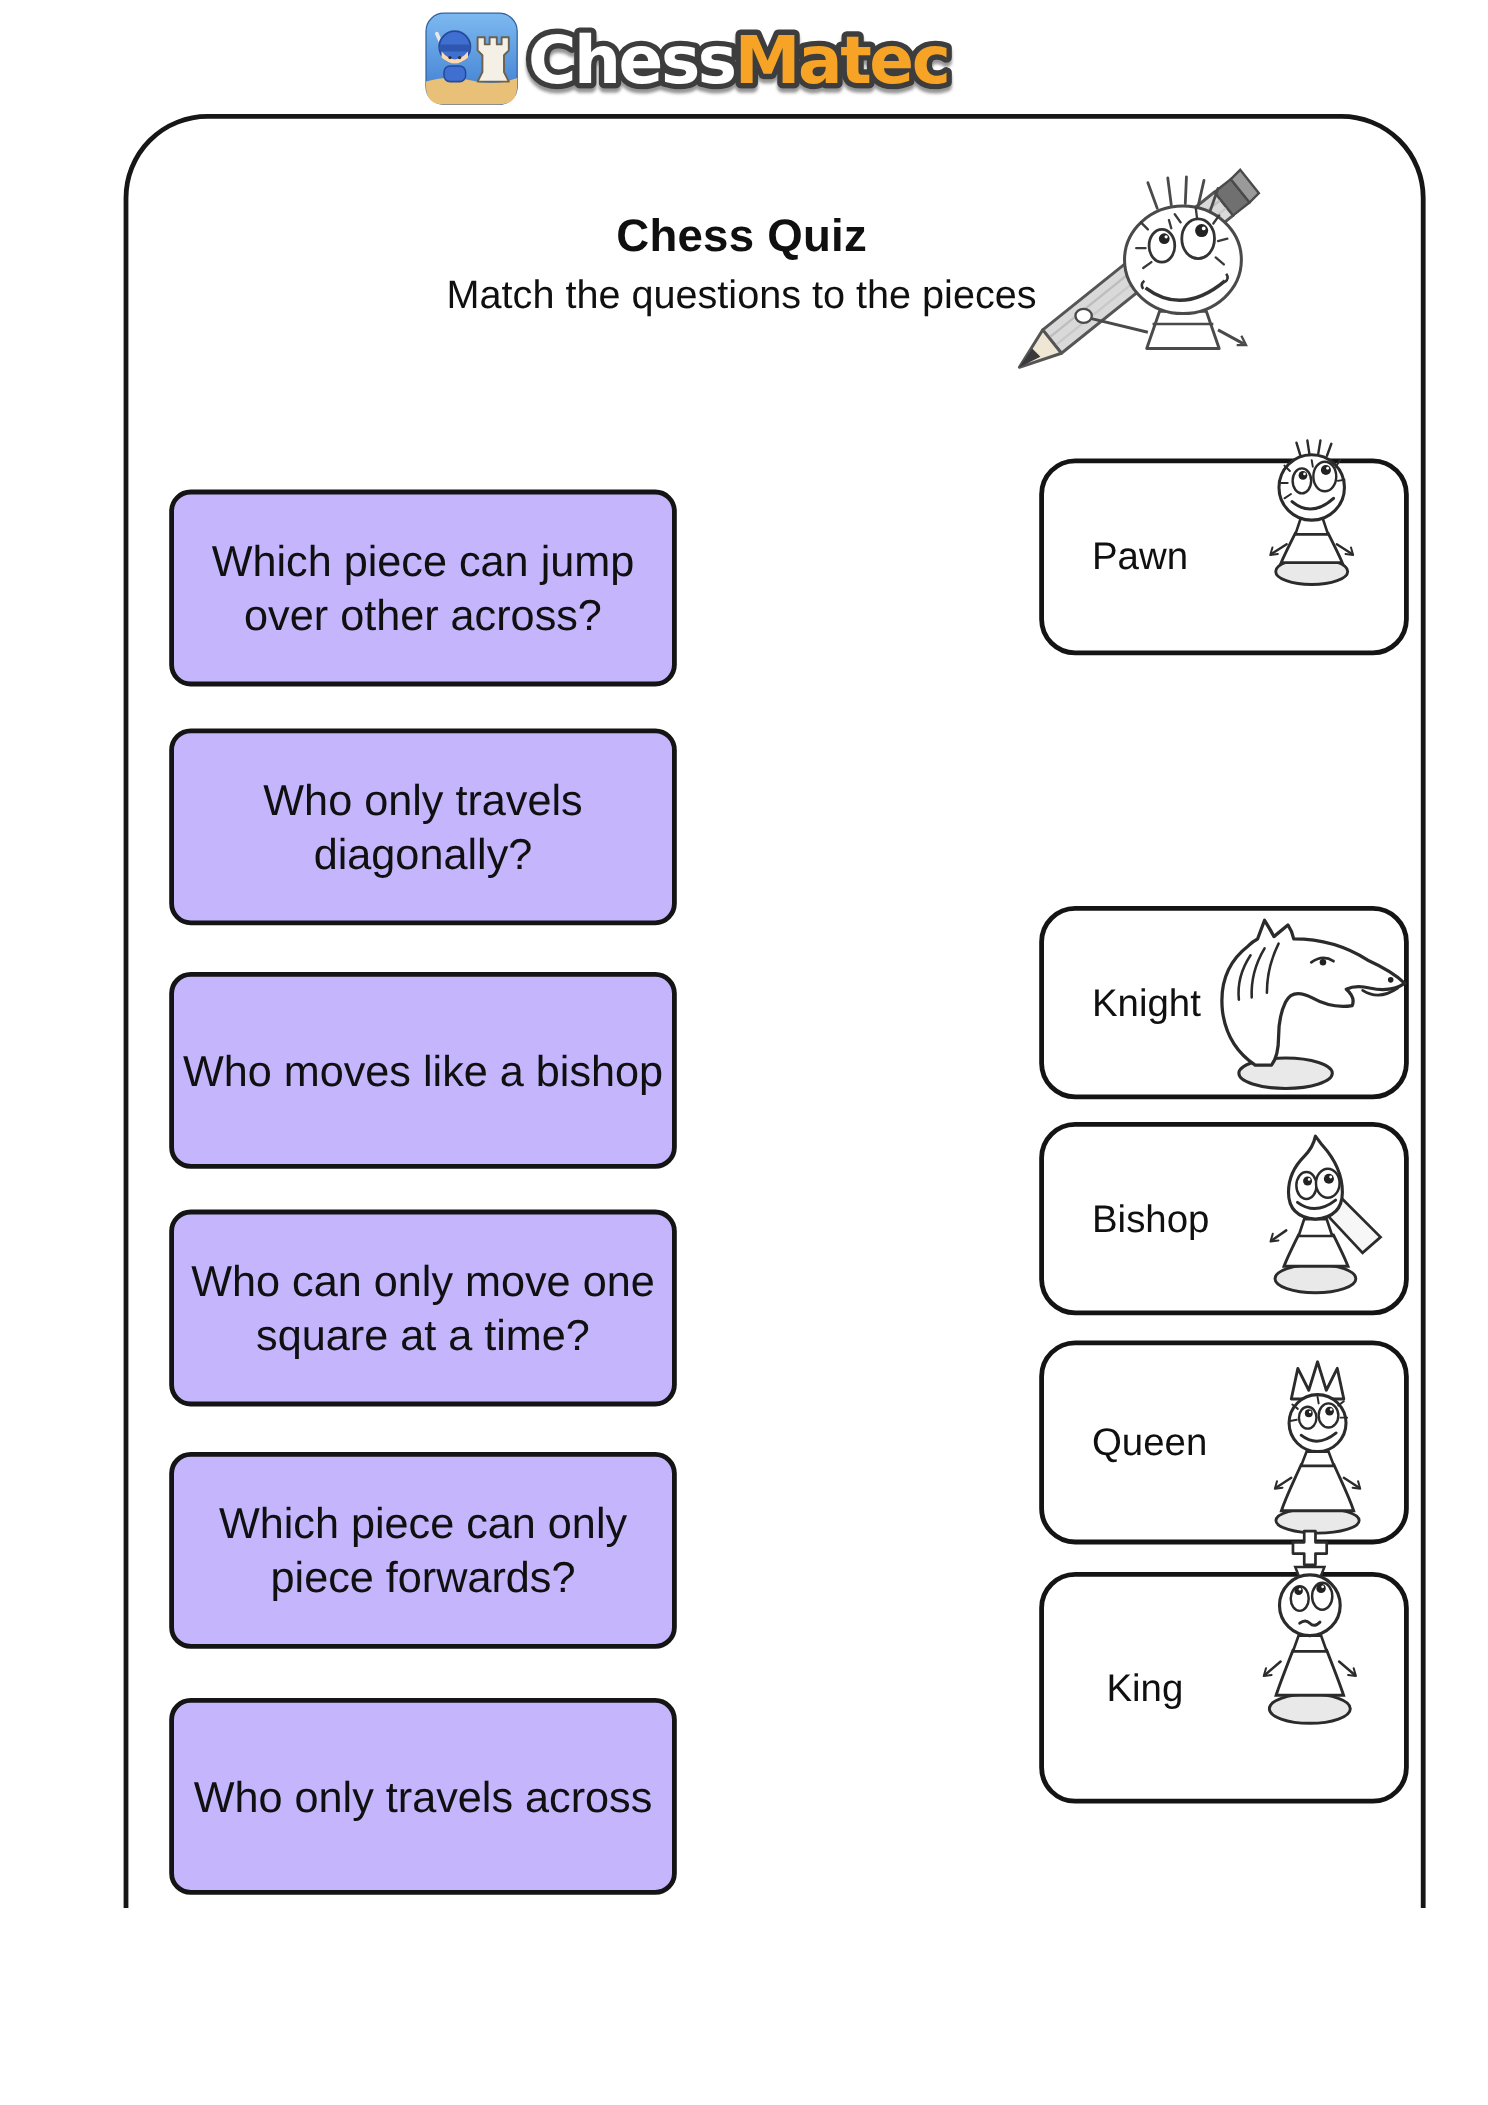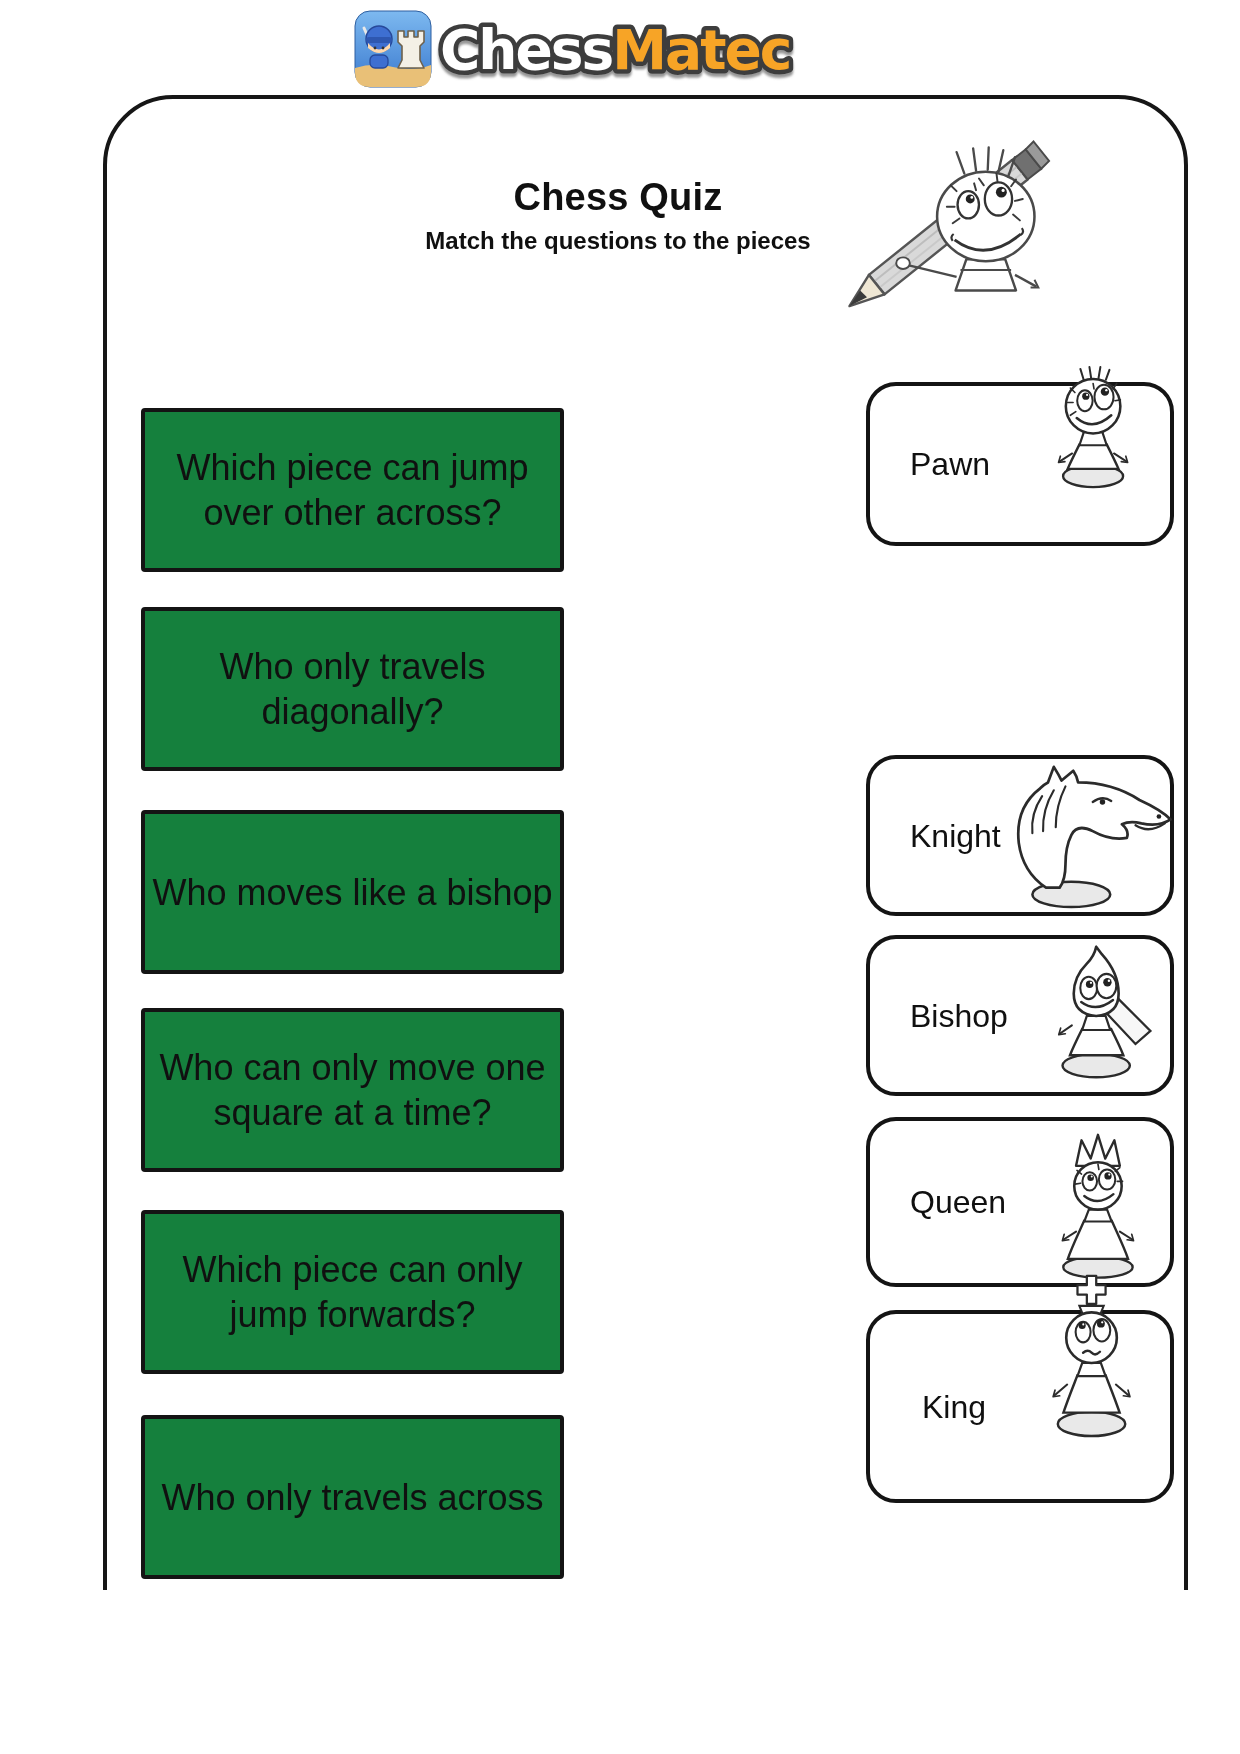--- a/index.html
+++ b/index.html
@@ -10,28 +10,28 @@
   .logo{position:absolute;left:326px;top:10px;display:flex;align-items:center;gap:6px;}
   .logo svg{display:block;overflow:visible;}
 
   
   .sheet{position:absolute;left:75px;top:95px;width:1077px;height:1602px;
          border:4px solid #161616;border-radius:70px;background:transparent;}
 
   
   .titles{position:absolute;left:222px;top:176px;width:736px;text-align:center;}
   .titles h1{margin:0;font-size:38px;font-weight:700;letter-spacing:.2px;}
-  .titles p{margin:8px 0 0 0;font-size:24px;font-weight:700;}
+  .titles p{margin:8px 0 0 0;font-size:33px;font-weight:400;}
 
   
   .mascot{position:absolute;left:802px;top:138px;width:222px;height:192px;overflow:visible;}
 
   
   .qbox{position:absolute;left:113px;width:415px;height:156px;border:4px solid #141414;
-        border-radius:4px;background:#15803d;display:flex;align-items:center;justify-content:center;}
+        border-radius:18px;background:#c4b5fd;display:flex;align-items:center;justify-content:center;}
   .qtext{text-align:center;font-size:36px;line-height:45px;}
   .qtext span{display:block;}
 
   
   .abox{position:absolute;left:838px;width:300px;border:4px solid #141414;border-radius:30px;background:#fff;}
   .alabel{position:absolute;left:40px;top:50%;transform:translateY(-50%);font-size:32px;}
   .pieceart{position:absolute;overflow:visible;}
   .ink{stroke:#2b2b2b;stroke-linecap:round;stroke-linejoin:round;fill:none;}
 </style>
 </head>
@@ -145,21 +145,21 @@
   </div>
   <div class="qbox" style="top:1008px">
     <div class="qtext">
         <span>Who can only move one</span>
         <span>square at a time?</span>
       </div>
   </div>
   <div class="qbox" style="top:1210px">
     <div class="qtext">
         <span>Which piece can only</span>
-        <span>jump forwards?</span>
+        <span>piece forwards?</span>
       </div>
   </div>
   <div class="qbox" style="top:1415px">
     <div class="qtext">
         <span>Who only travels across</span>
       </div>
   </div>
 
   <div class="abox" style="top:382px;height:156px">
     <span class="alabel">Pawn</span>

